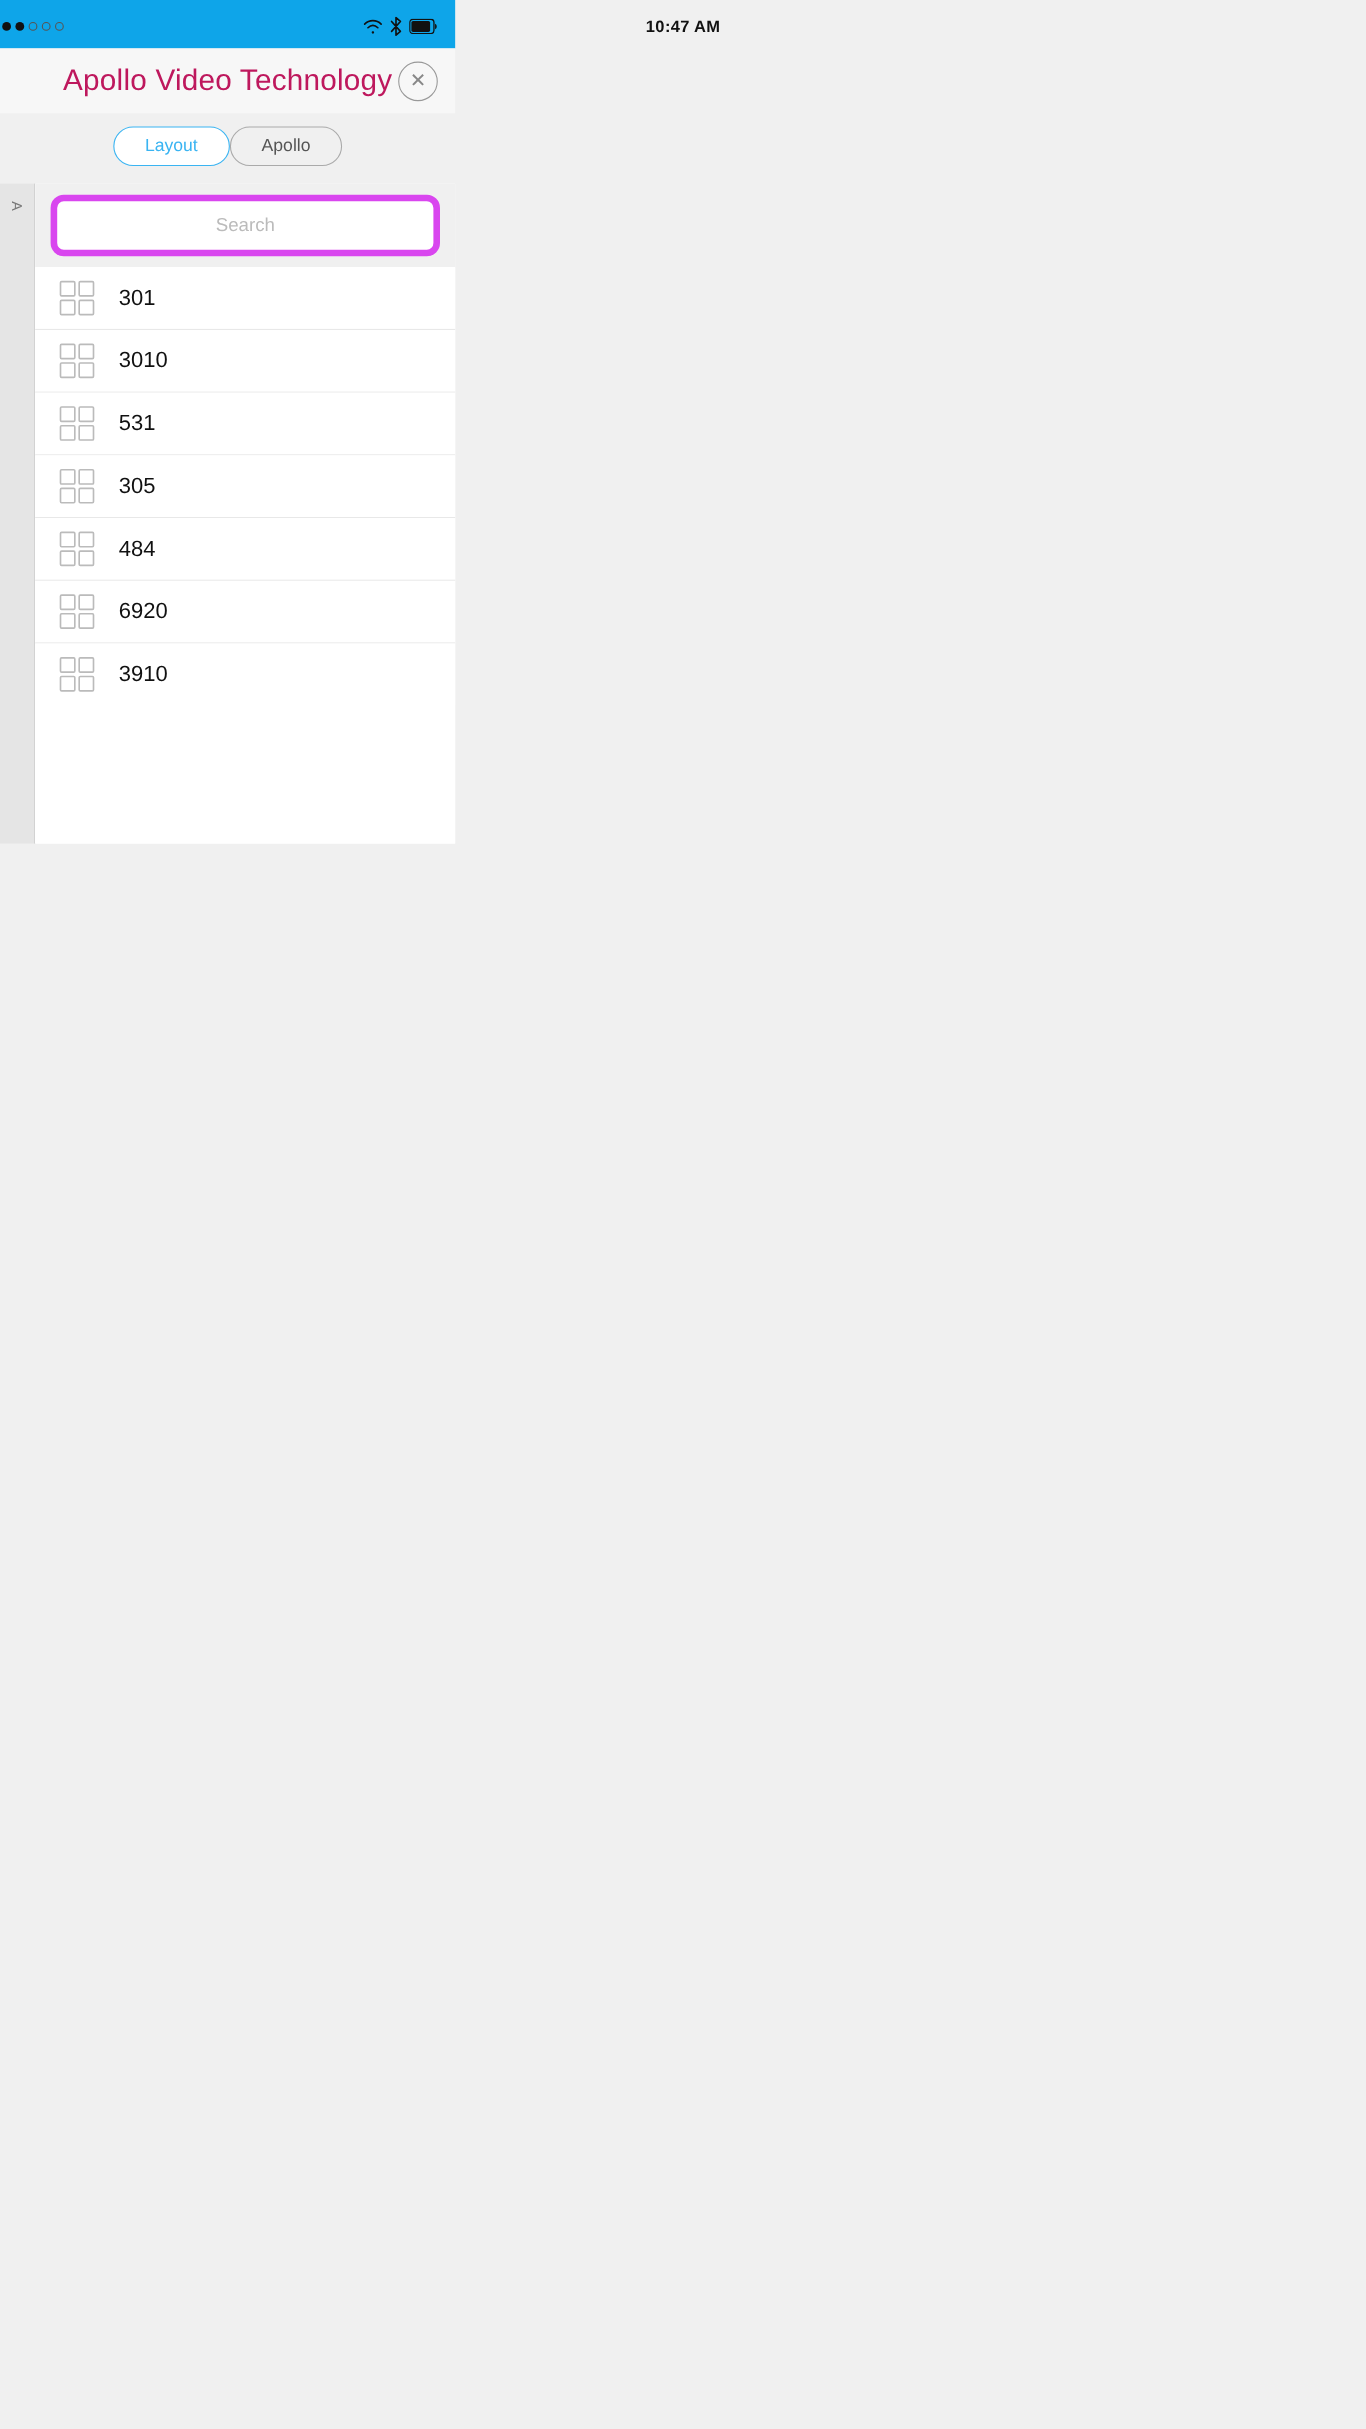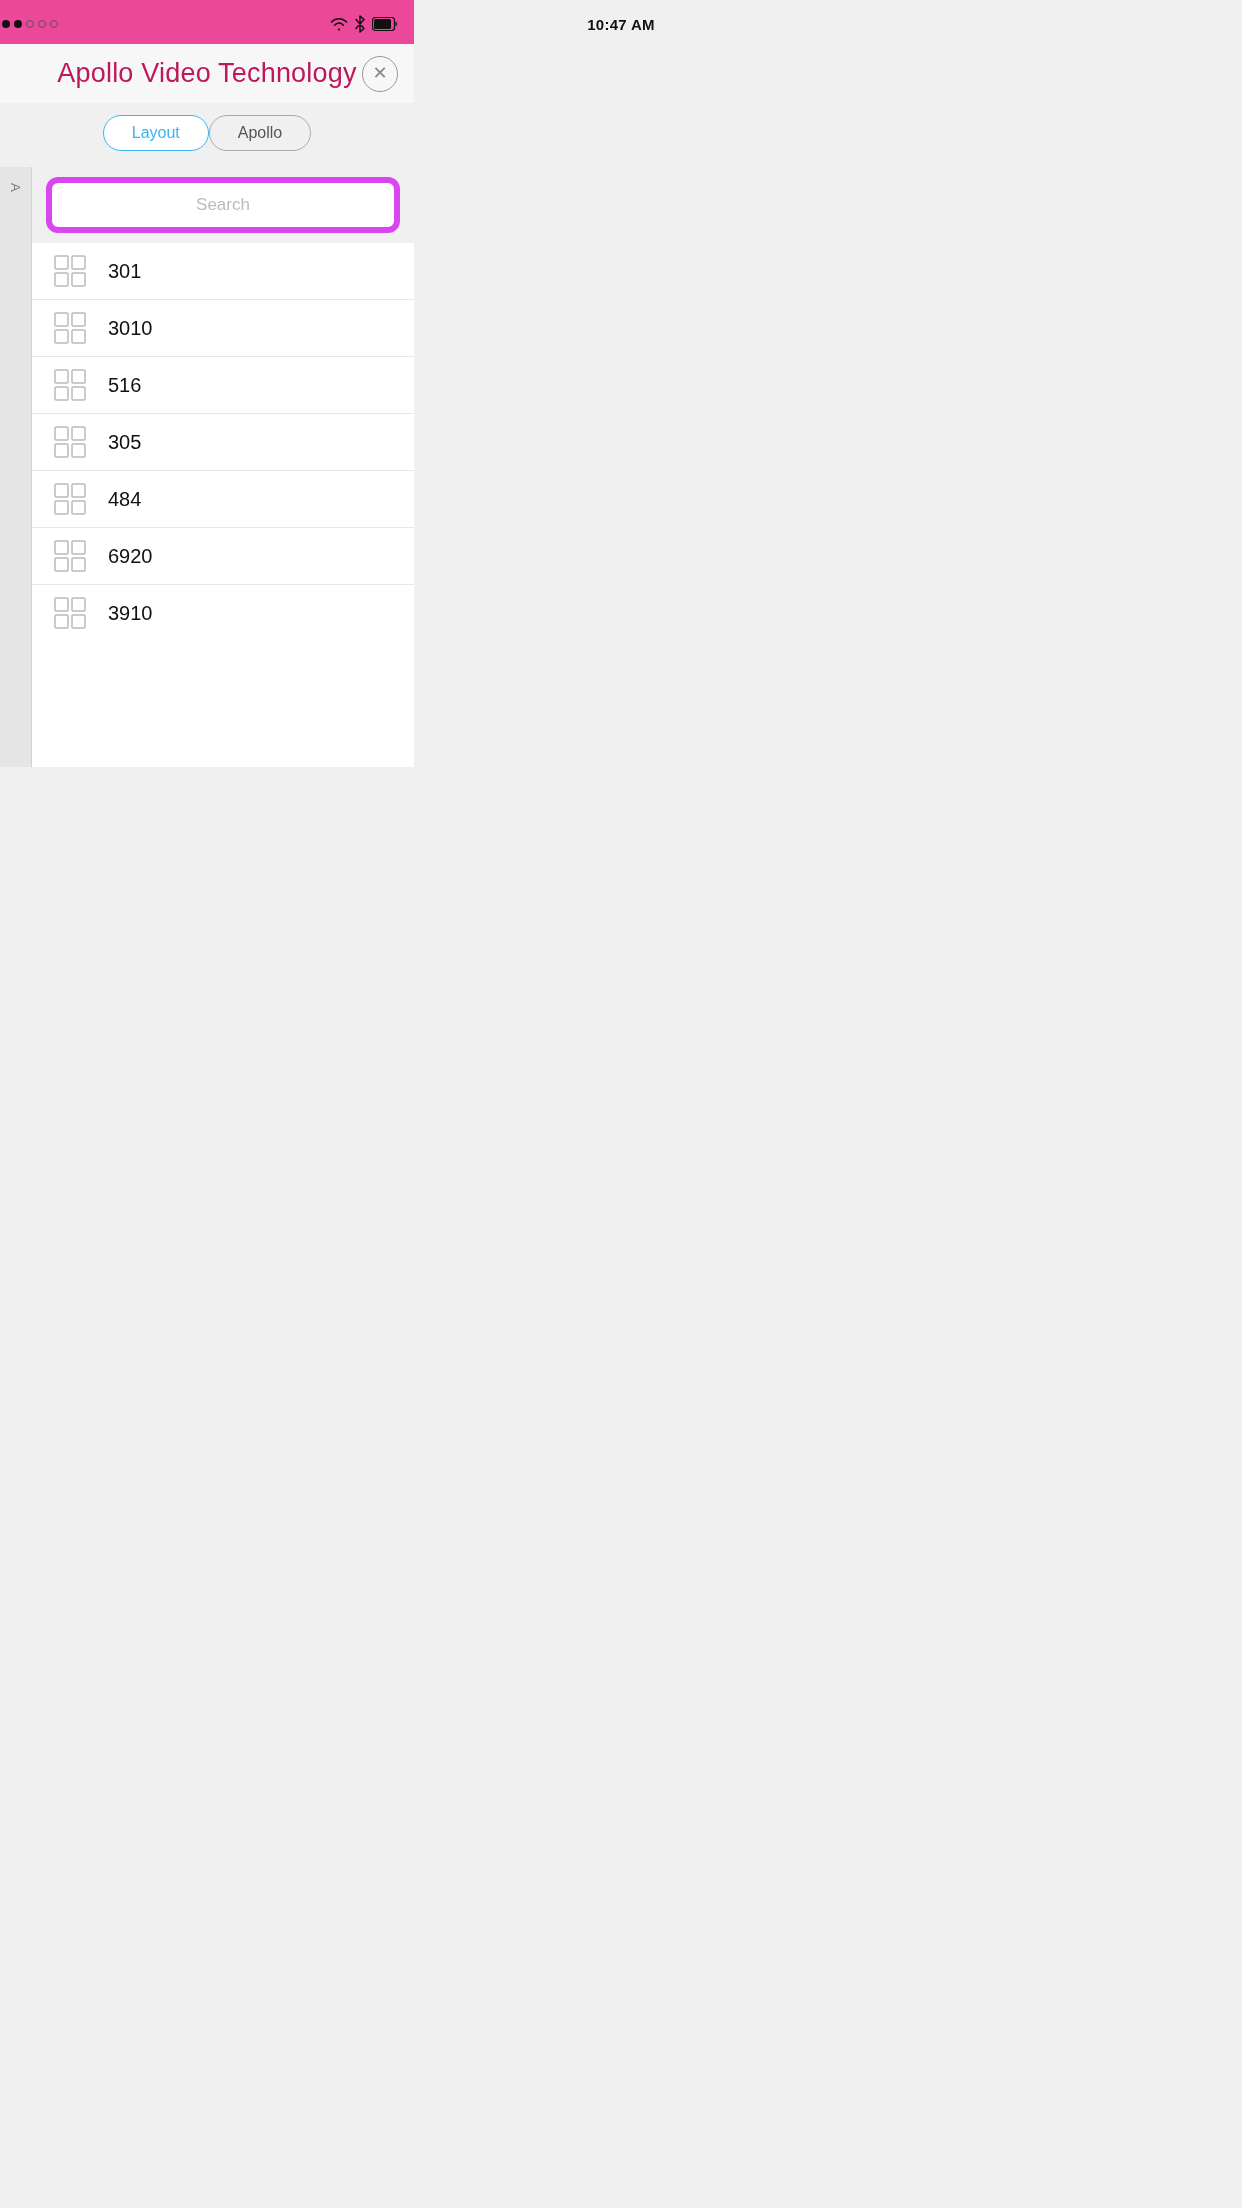--- a/index.html
+++ b/index.html
@@ -16,21 +16,21 @@
       font-family: -apple-system, 'Helvetica Neue', Arial, sans-serif;
       overflow-x: hidden;
     }
 
     
     .status-bar {
       display: flex;
       align-items: center;
       justify-content: space-between;
       padding: 8px 16px 4px 2px;
-      background: #ec4899;
+      background: #0ea5e9;
       height: 44px;
     }
 
     .status-left {
       display: flex;
       align-items: center;
       gap: 4px;
     }
 
     .status-dot {
@@ -329,21 +329,21 @@
 
       <div class="list-item">
         <div class="grid-icon">
           <svg width="36" height="36" viewBox="0 0 36 36">
             <rect x="3" y="3" width="13" height="13" rx="1" stroke="#bbb" stroke-width="1.5" fill="none"></rect>
             <rect x="20" y="3" width="13" height="13" rx="1" stroke="#bbb" stroke-width="1.5" fill="none"></rect>
             <rect x="3" y="20" width="13" height="13" rx="1" stroke="#bbb" stroke-width="1.5" fill="none"></rect>
             <rect x="20" y="20" width="13" height="13" rx="1" stroke="#bbb" stroke-width="1.5" fill="none"></rect>
           </svg>
         </div>
-        <span class="item-label">516</span>
+        <span class="item-label">531</span>
       </div>
 
       <div class="list-item">
         <div class="grid-icon">
           <svg width="36" height="36" viewBox="0 0 36 36">
             <rect x="3" y="3" width="13" height="13" rx="1" stroke="#bbb" stroke-width="1.5" fill="none"></rect>
             <rect x="20" y="3" width="13" height="13" rx="1" stroke="#bbb" stroke-width="1.5" fill="none"></rect>
             <rect x="3" y="20" width="13" height="13" rx="1" stroke="#bbb" stroke-width="1.5" fill="none"></rect>
             <rect x="20" y="20" width="13" height="13" rx="1" stroke="#bbb" stroke-width="1.5" fill="none"></rect>
           </svg>

